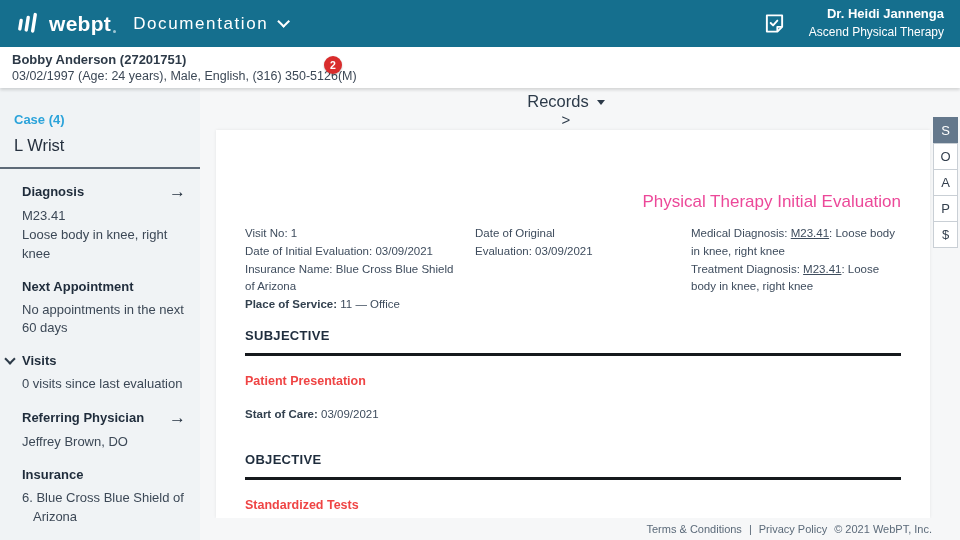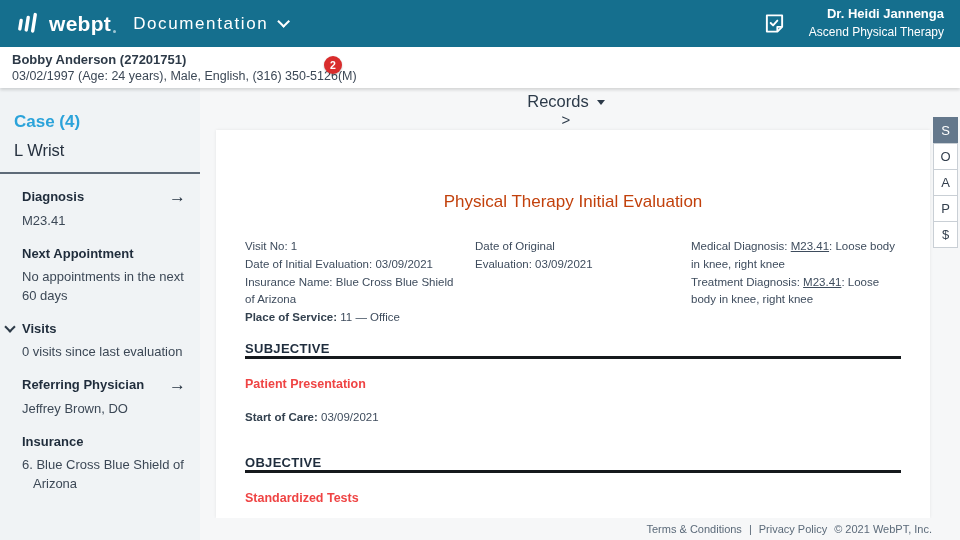--- a/index.html
+++ b/index.html
@@ -24,21 +24,21 @@
   .patient-bar { height:41px; background:#fff; position:relative; padding:5px 12px 0; box-shadow:0 2px 3px rgba(0,0,0,.14); z-index:5; }
   .patient-name { font-size:13px; font-weight:bold; line-height:1.25; }
   .patient-details { font-size:12.5px; color:#3c4856; line-height:1.3; }
   .alert-badge { position:absolute; left:324px; top:9px; width:18px; height:18px; border-radius:50%; background:#d92c2c; color:#fff; font-size:10.5px; font-weight:bold; display:flex; align-items:center; justify-content:center; box-shadow:0 1px 2px rgba(0,0,0,.25); }
 
   
   .layout { display:flex; height:452px; }
 
   
   .sidebar { width:200px; background:#f0f3f5; padding:24px 14px 0; flex:none; font-size:13px; }
-  .case-label { color:#2ba3da; font-weight:bold; font-size:17px; margin-bottom:9px; }
+  .case-label { color:#2ba3da; font-weight:bold; font-size:13px; margin-bottom:9px; }
   .case-name { font-size:16.5px; color:#26313f; margin-bottom:12px; }
   .side-divider { border:none; border-top:2px solid #5e6a78; margin:0 -14px 14px; }
   .side-section { margin-bottom:15px; padding-left:8px; }
   .side-head { display:flex; align-items:center; justify-content:space-between; font-weight:bold; color:#1f2c3b; margin-bottom:7px; }
   .side-head .arrow { font-size:17px; color:#1f2c3b; cursor:pointer; line-height:1; }
   .side-val { color:#3c4856; line-height:1.45; }
   .visits-head { position:relative; }
   .visits-chev { position:absolute; left:-16px; top:2px; width:8px; height:8px; border-right:2px solid #2d3a48; border-bottom:2px solid #2d3a48; transform:rotate(45deg); cursor:pointer; }
   .hang { padding-left:11px; text-indent:-11px; }
 
@@ -54,28 +54,28 @@
   .more-btn { background:#1f9fda; color:#fff; font-size:11px; font-weight:bold; padding:6px 10px 6px; border:none; border-left:1px solid rgba(255,255,255,.45); cursor:pointer; letter-spacing:1px; }
 
   
   .soap-tabs { position:absolute; top:29px; right:2px; width:25px; z-index:6; }
   .soap-tab { height:27px; background:#fff; border:1px solid #c9cfd5; margin-top:-1px; display:flex; align-items:center; justify-content:center; font-size:13px; color:#333f4d; cursor:pointer; }
   .soap-tab:first-child { margin-top:0; }
   .soap-tab.selected { background:#64788c; border-color:#64788c; color:#fff; }
 
   
   .paper { position:absolute; top:42px; left:16px; width:714px; height:388px; background:#fff; box-shadow:0 0 3px rgba(0,0,0,.08); padding:62px 29px 0; overflow:hidden; font-size:11.5px; color:#3e4c5d; }
-  .doc-title { text-align:center; font-size:17px; font-weight:500; color:#c2410c; margin-bottom:26px; }
+  .doc-title { text-align:right; font-size:17px; font-weight:500; color:#ec4899; margin-bottom:13px; }
   .info-row { display:flex; gap:18px; line-height:1.55; margin-bottom:14px; }
   .info-col1 { flex:0 0 212px; }
   .info-col2 { flex:0 0 198px; }
   .info-col3 { flex:1; }
   .lbl-b { font-weight:bold; color:#33414f; }
   .dx-link { color:#3e4c5d; text-decoration:underline; cursor:pointer; }
-  .sec-head { font-size:13px; font-weight:600; letter-spacing:.3px; color:#1f2d3d; border-bottom:3px solid #15191d; margin-bottom:18px; }
+  .sec-head { font-size:13px; font-weight:600; letter-spacing:.3px; color:#1f2d3d; padding-bottom:10px; border-bottom:3px solid #15191d; margin-bottom:18px; }
   .sub-head { font-weight:bold; color:#ef4444; font-size:12.5px; margin-bottom:20px; }
   .soc-line { margin-bottom:32px; }
   .gap-lg { margin-bottom:30px; }
 
   
   .footer { position:absolute; bottom:0; right:8px; left:0; height:22px; display:flex; justify-content:flex-end; align-items:center; gap:7px; padding-right:20px; font-size:11px; color:#5b6a79; background:#f6f7f8; }
   .footer a { color:#5b6a79; text-decoration:none; cursor:pointer; }
 </style>
 </head>
 <body>
@@ -120,20 +120,21 @@
     <div class="case-label">Case (4)</div>
     <div class="case-name">L Wrist</div>
     <hr class="side-divider">
 
     <div class="side-section">
       <div class="side-head">
         <span>Diagnosis</span>
         <span class="arrow">→</span>
       </div>
       <div class="side-val">M23.41</div>
+      <div class="side-val">Loose body in knee, right knee</div>
     </div>
 
     <div class="side-section">
       <div class="side-head">
         <span>Next Appointment</span>
       </div>
       <div class="side-val">No appointments in the next 60 days</div>
     </div>
 
     <div class="side-section">

